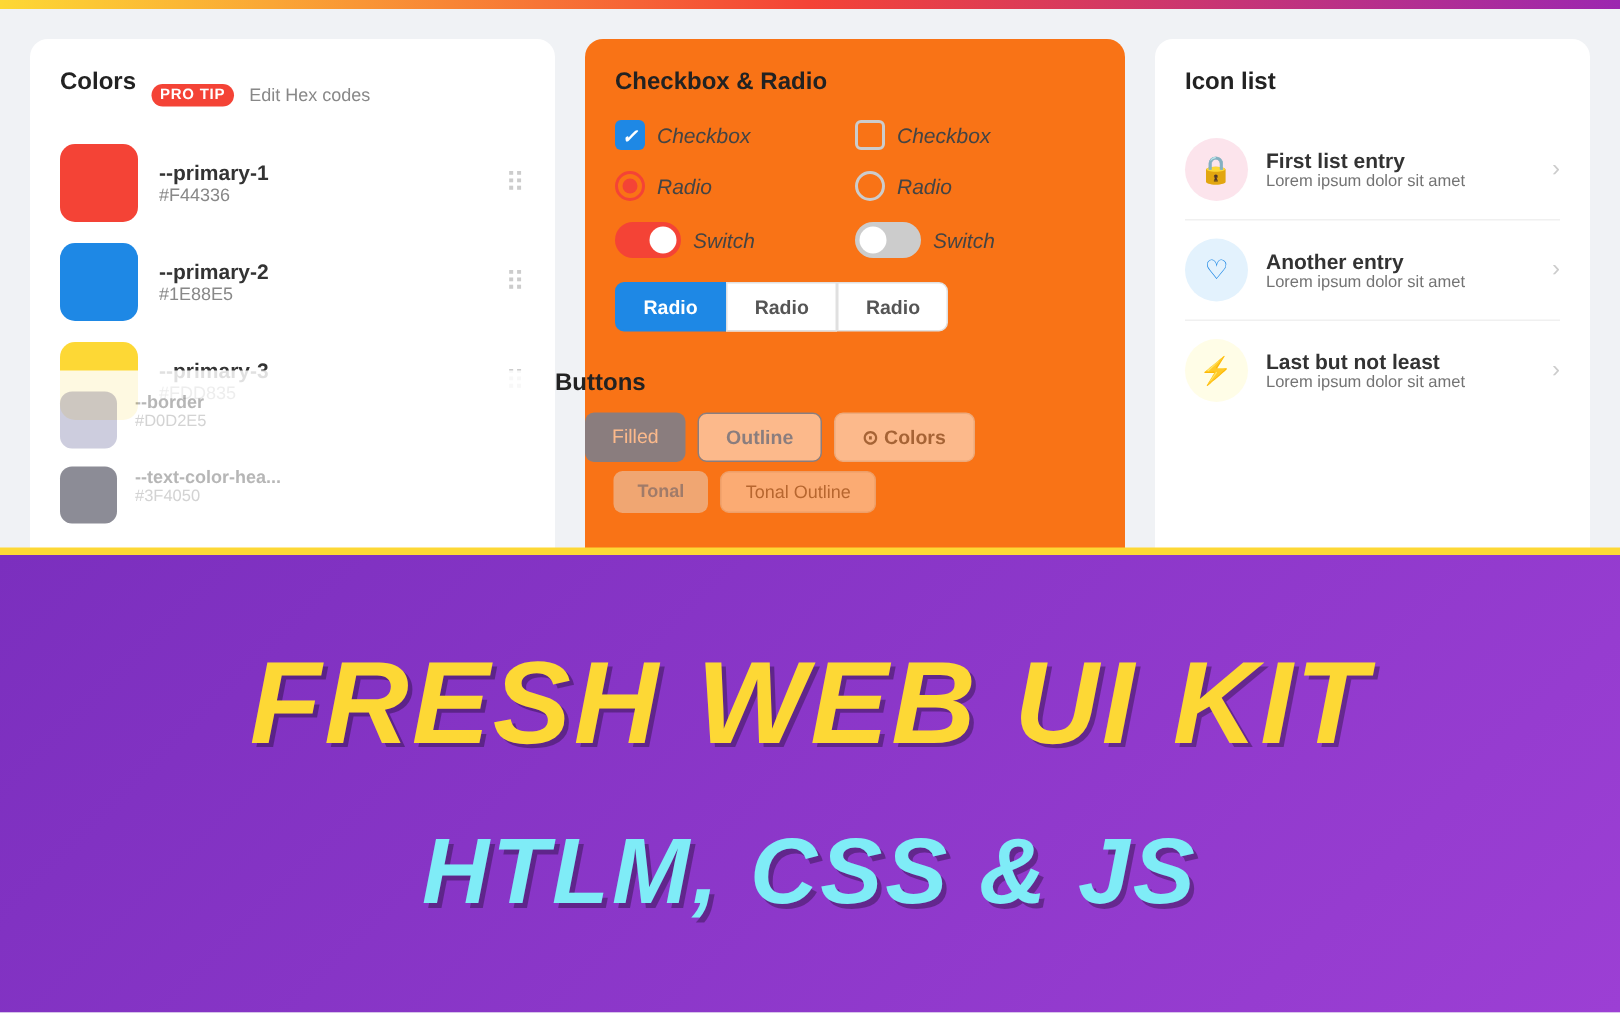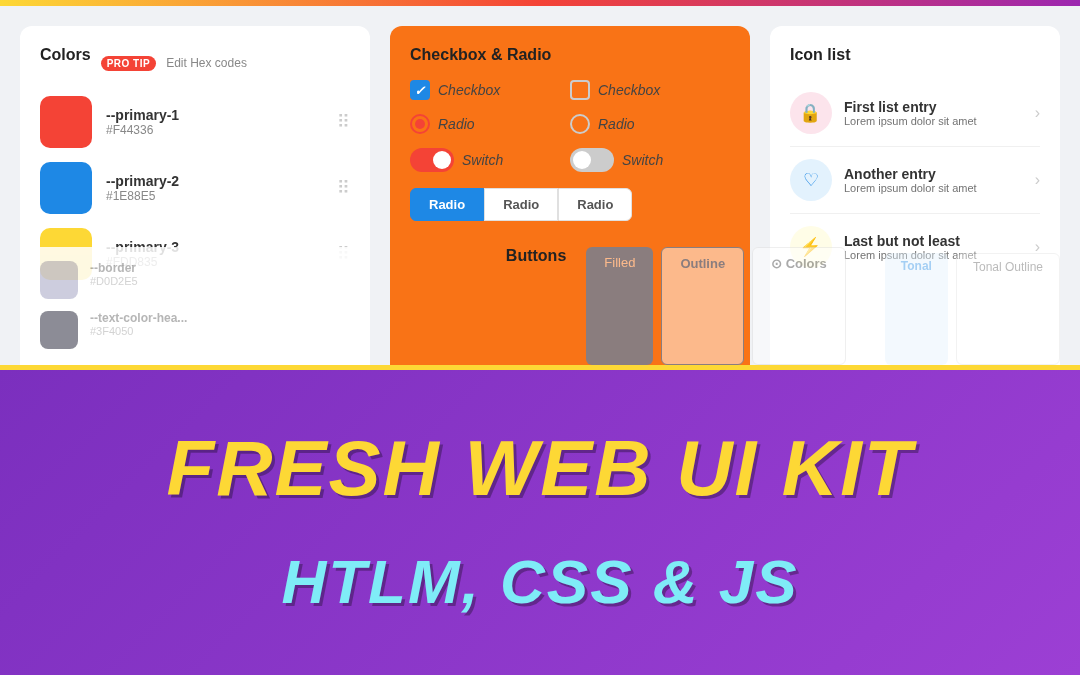--- a/index.html
+++ b/index.html
@@ -488,21 +488,21 @@
     </div>
     <div class="partial-color-item">
       <div style="width:38px;height:38px;border-radius:8px;background:#3F4050;opacity:0.7;"></div>
       <div>
         <div style="font-size:12px;font-weight:600;color:#aaa;">--text-color-hea...</div>
         <div style="font-size:11px;color:#ccc;">#3F4050</div>
       </div>
     </div>
   </div>
 
-  <div style="flex:1; display:flex; flex-direction:row;justify-content:flex-end;">
+  <div style="flex:1; display:flex; flex-direction:column;">
     <span style="font-size:16px;font-weight:700;color:#222; margin-bottom:10px;">Buttons</span>
 
     <div style="display:flex;gap:8px;flex-wrap:wrap;opacity:0.5;">
       <div style="background:#1E88E5;color:white;padding:8px 18px;border-radius:6px;font-size:13px;font-weight:400;margin-left:20px;">Filled</div>
       <div style="background:white;border:1px solid #1E88E5;color:#1E88E5;padding:8px 18px;border-radius:6px;font-size:13px;font-weight:600;">Outline</div>
       <div style="background:white;border:1px solid #e0e0e0;color:#555;padding:8px 18px;border-radius:6px;font-size:13px;font-weight:600;">⊙ Colors</div>
     </div>
     <div style="display:flex;gap:8px;flex-wrap:wrap;margin-top:6px;opacity:0.4;padding-left:39px;">
       <div style="background:#e3f2fd;color:#1E88E5;padding:6px 16px;border-radius:6px;font-size:12px;font-weight:600;">Tonal</div>
       <div style="background:white;border:1px solid #e0e0e0;color:#555;padding:6px 16px;border-radius:6px;font-size:12px;">Tonal Outline</div>

